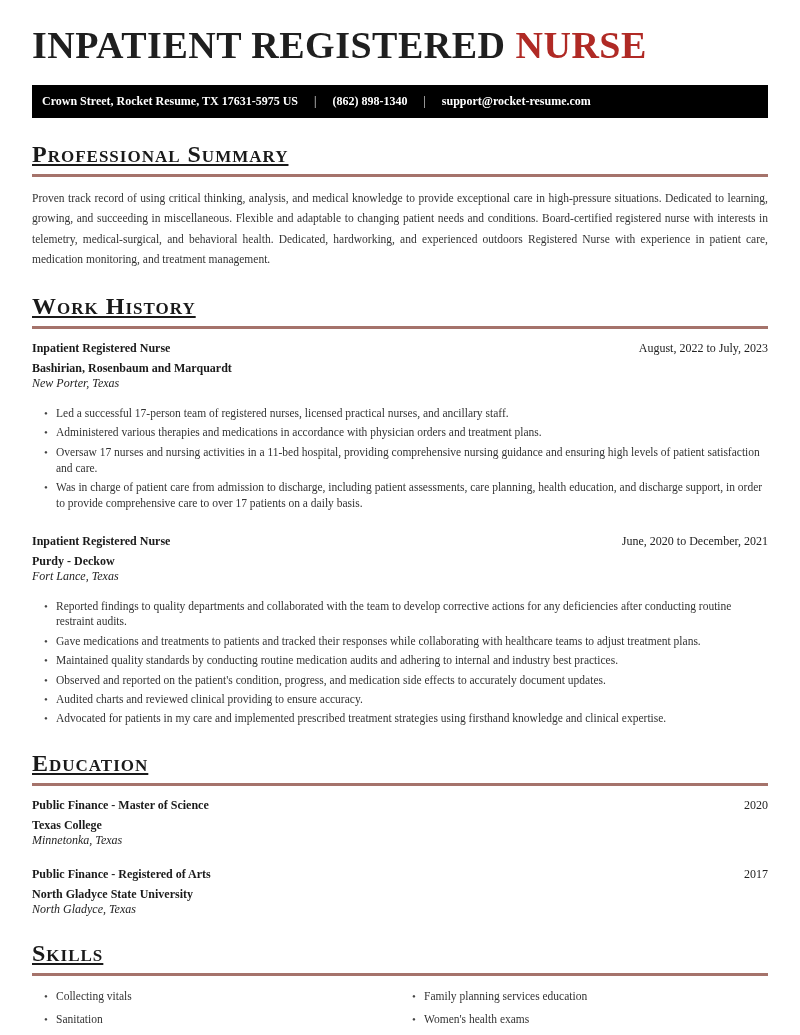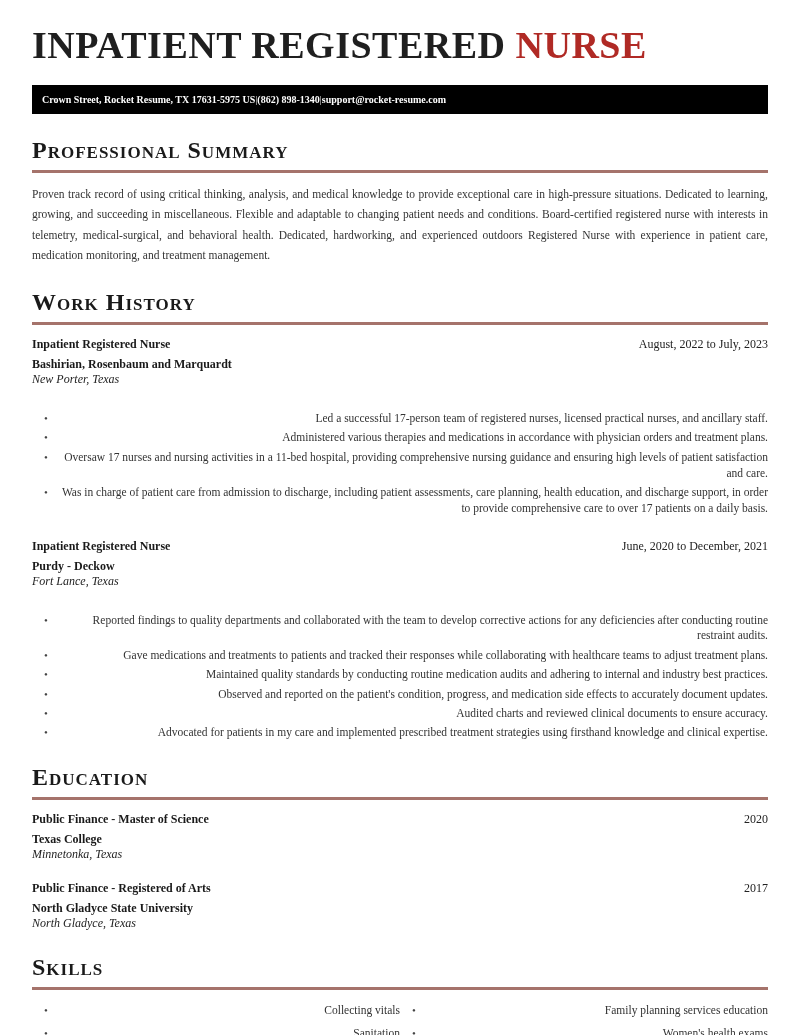--- a/index.html
+++ b/index.html
@@ -23,39 +23,40 @@
     color: #1f1f1f;
     letter-spacing: 0.5px;
     white-space: nowrap;
   }
   .title .accent { color: #b02a25; }
 
   .contact-bar {
     margin-top: 17px;
     background: #000000;
     color: #ffffff;
-    font-size: 10px;
+    font-size: 12px;
     font-weight: bold;
     padding: 9px 10px;
     display: flex;
     align-items: center;
-    gap: 0;
+    gap: 16px;
     white-space: nowrap;
   }
   .contact-bar .divider { font-weight: normal; color: #e8e8e8; }
 
   
   h2.section-heading {
     margin: 24px 0 7px 0;
     font-size: 24px;
     font-weight: bold;
     font-variant: small-caps;
     letter-spacing: 1px;
     color: #1a1a1a;
     line-height: 1.05;
+    text-decoration: underline;
   }
   .section-rule {
     height: 3px;
     background: #a5736b;
     border: none;
     margin: 0 0 11px 0;
   }
 
   .summary-text {
     margin: 0;
@@ -71,23 +72,22 @@
   .row .left  { font-size: 12px; font-weight: bold; color: #1a1a1a; }
   .row .right { font-size: 12px; color: #222222; text-align: right; }
   .row .right.italic { font-style: italic; }
   .row + .row { margin-top: 5px; flex-direction: column; }
 
   .job { margin-top: 12px; }
   .job + .job { margin-top: 22px; }
 
   ul.bullets {
     list-style: none;
-    margin: 24px 0 0 0;
+    margin: 15px 0 0 0;
     padding: 0 0 0 12px;
-    text-align: right;
   }
   ul.bullets li {
     font-size: 11.5px;
     line-height: 1.38;
     color: #333333;
     padding-left: 12px;
     position: relative;
     margin-bottom: 3.5px;
   }
   ul.bullets li::before {
@@ -156,21 +156,21 @@
       </div>
       <div class="row">
         <span class="left">Purdy - Deckow</span>
         <span class="right italic">Fort Lance, Texas</span>
       </div>
       <ul class="bullets">
           <li>Reported findings to quality departments and collaborated with the team to develop corrective actions for any deficiencies after conducting routine restraint audits.</li>
           <li>Gave medications and treatments to patients and tracked their responses while collaborating with healthcare teams to adjust treatment plans.</li>
           <li>Maintained quality standards by conducting routine medication audits and adhering to internal and industry best practices.</li>
           <li>Observed and reported on the patient's condition, progress, and medication side effects to accurately document updates.</li>
-          <li>Audited charts and reviewed clinical documents to ensure accuracy.</li>
+          <li>Audited charts and reviewed clinical providing to ensure accuracy.</li>
           <li>Advocated for patients in my care and implemented prescribed treatment strategies using firsthand knowledge and clinical expertise.</li>
         </ul>
     </div>
   </section>
 
   <section>
     <h2 class="section-heading">Education</h2>
     <div class="section-rule"></div>
 
     <div class="edu-entry">

